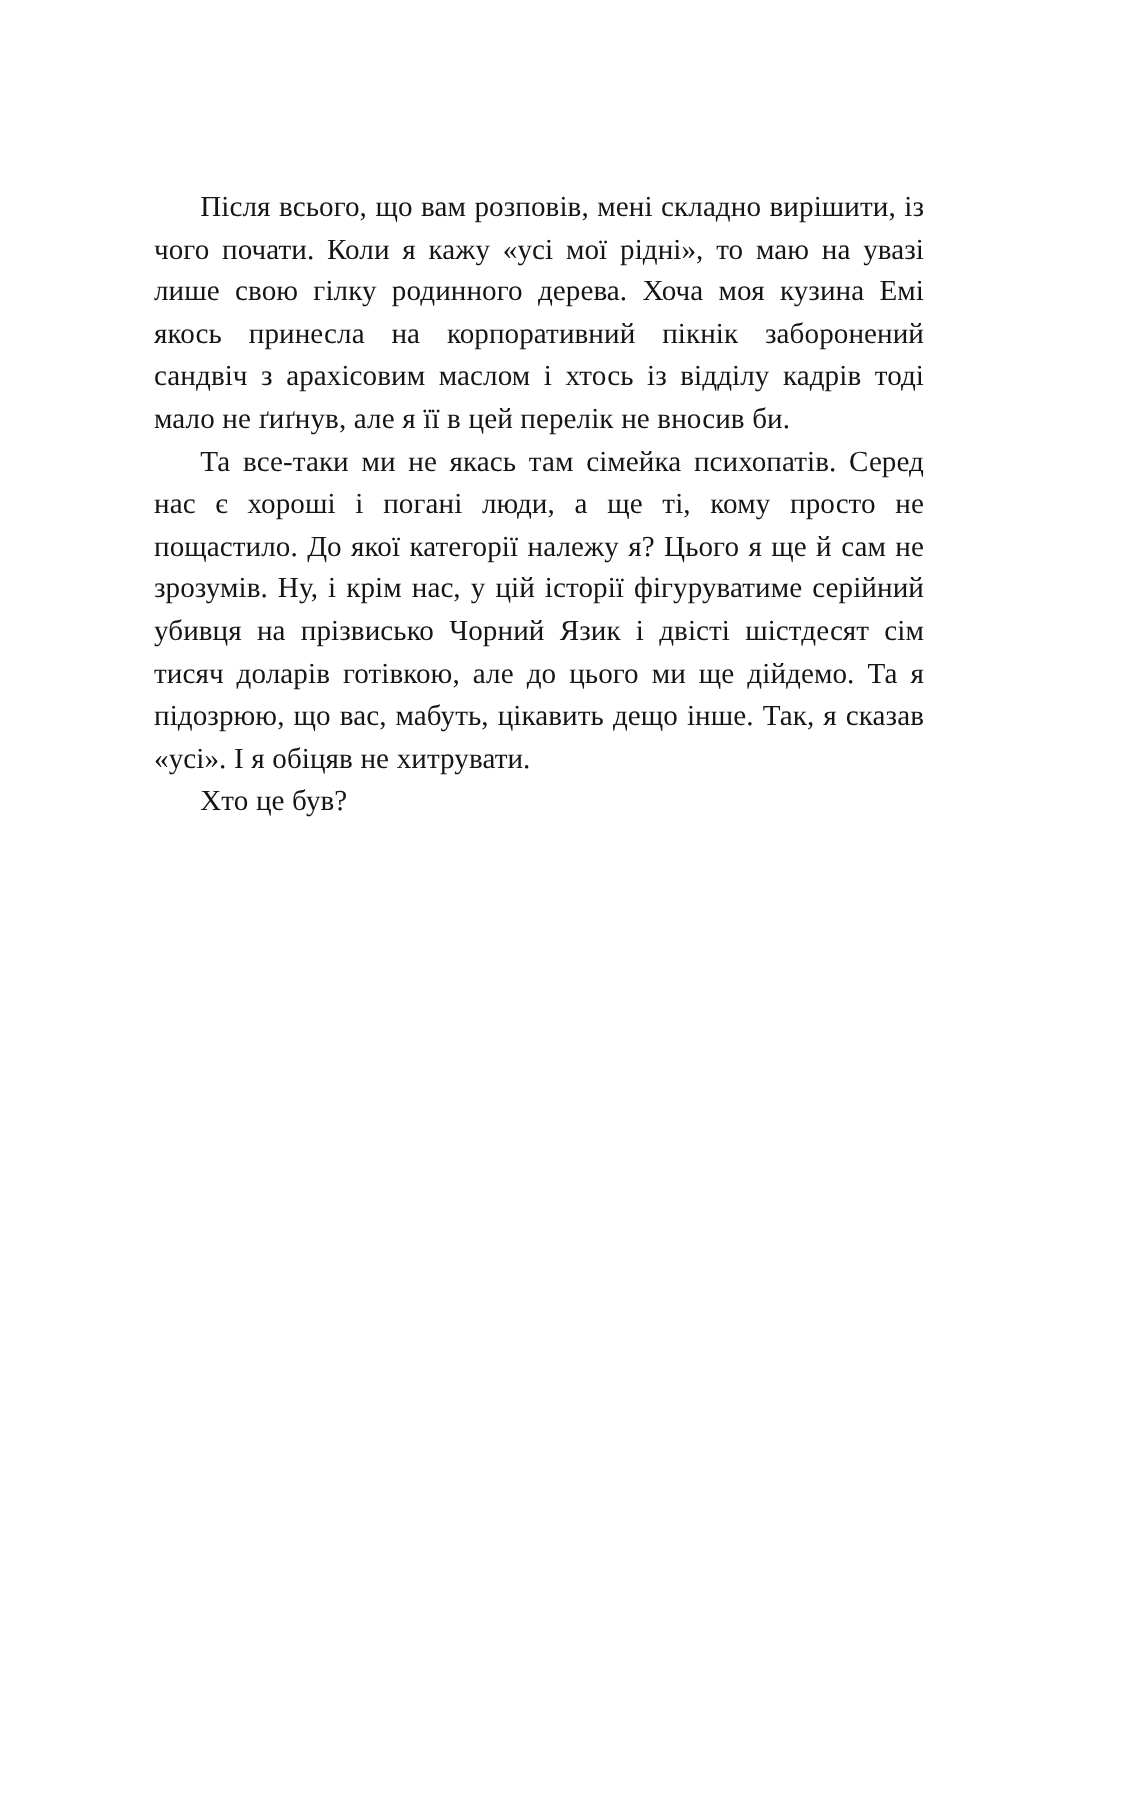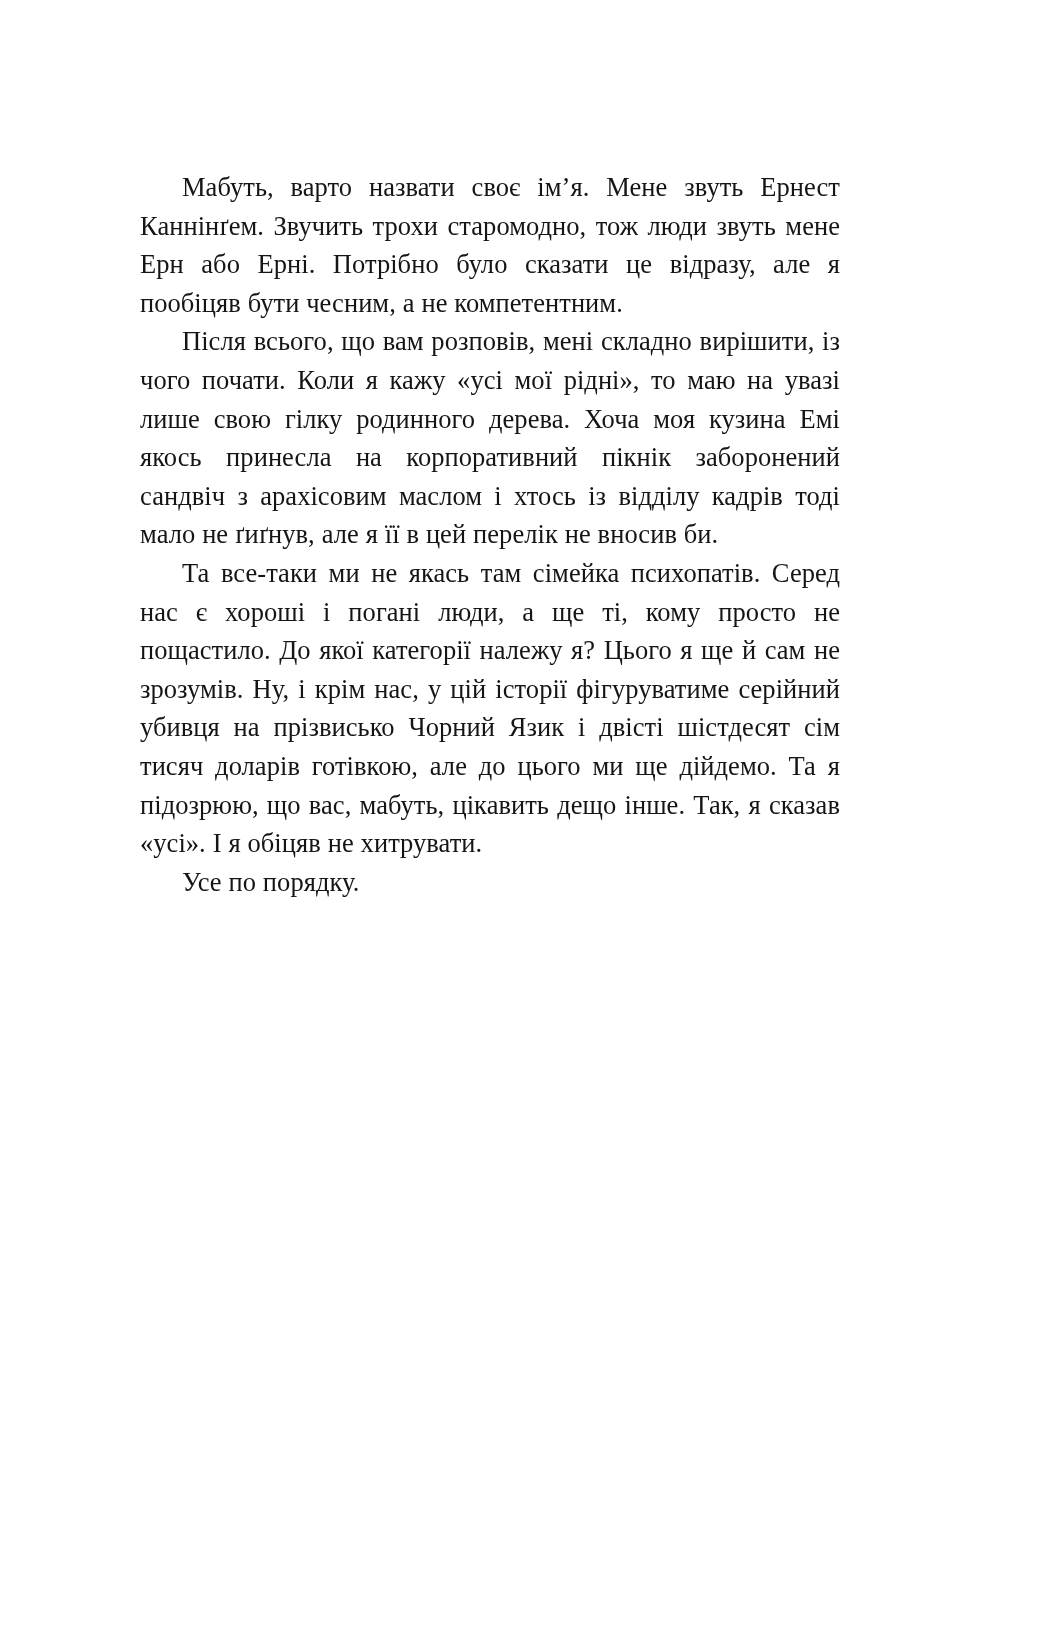--- a/index.html
+++ b/index.html
@@ -44,18 +44,17 @@
   p.para.last-short {
     text-align: left;
   }
   
 </style>
 </head>
 <body>
 
 <div class="page">
   <div class="text-block">
-    <p class="para">Мабуть, варто назвати своє ім’я. Мене звуть Ернест Каннінґем. Звучить трохи старомодно, тож люди звуть мене Ерн або Ерні. Потрібно було сказати це відразу, але я пообіцяв бути чесним, а не компетентним.</p>
     <p class="para">Після всього, що вам розповів, мені складно вирішити, із чого почати. Коли я кажу «усі мої рідні», то маю на увазі лише свою гілку родинного дерева. Хоча моя кузина Емі якось принесла на корпоративний пікнік заборонений сандвіч з арахісовим маслом і хтось із відділу кадрів тоді мало не ґиґнув, але я її в цей перелік не вносив би.</p>
     <p class="para">Та все-таки ми не якась там сімейка психопатів. Серед нас є хороші і погані люди, а ще ті, кому просто не пощастило. До якої категорії належу я? Цього я ще й сам не зрозумів. Ну, і крім нас, у цій історії фігуруватиме серійний убивця на прізвисько Чорний Язик і двісті шістдесят сім тисяч доларів готівкою, але до цього ми ще дійдемо. Та я підозрюю, що вас, мабуть, цікавить дещо інше. Так, я сказав «усі». І я обіцяв не хитрувати.</p>
-    <p class="para last-short">Усе по порядку.</p>
+    <p class="para last-short">Хто це був?</p>
   </div>
 </div>
 
 </body></html>

